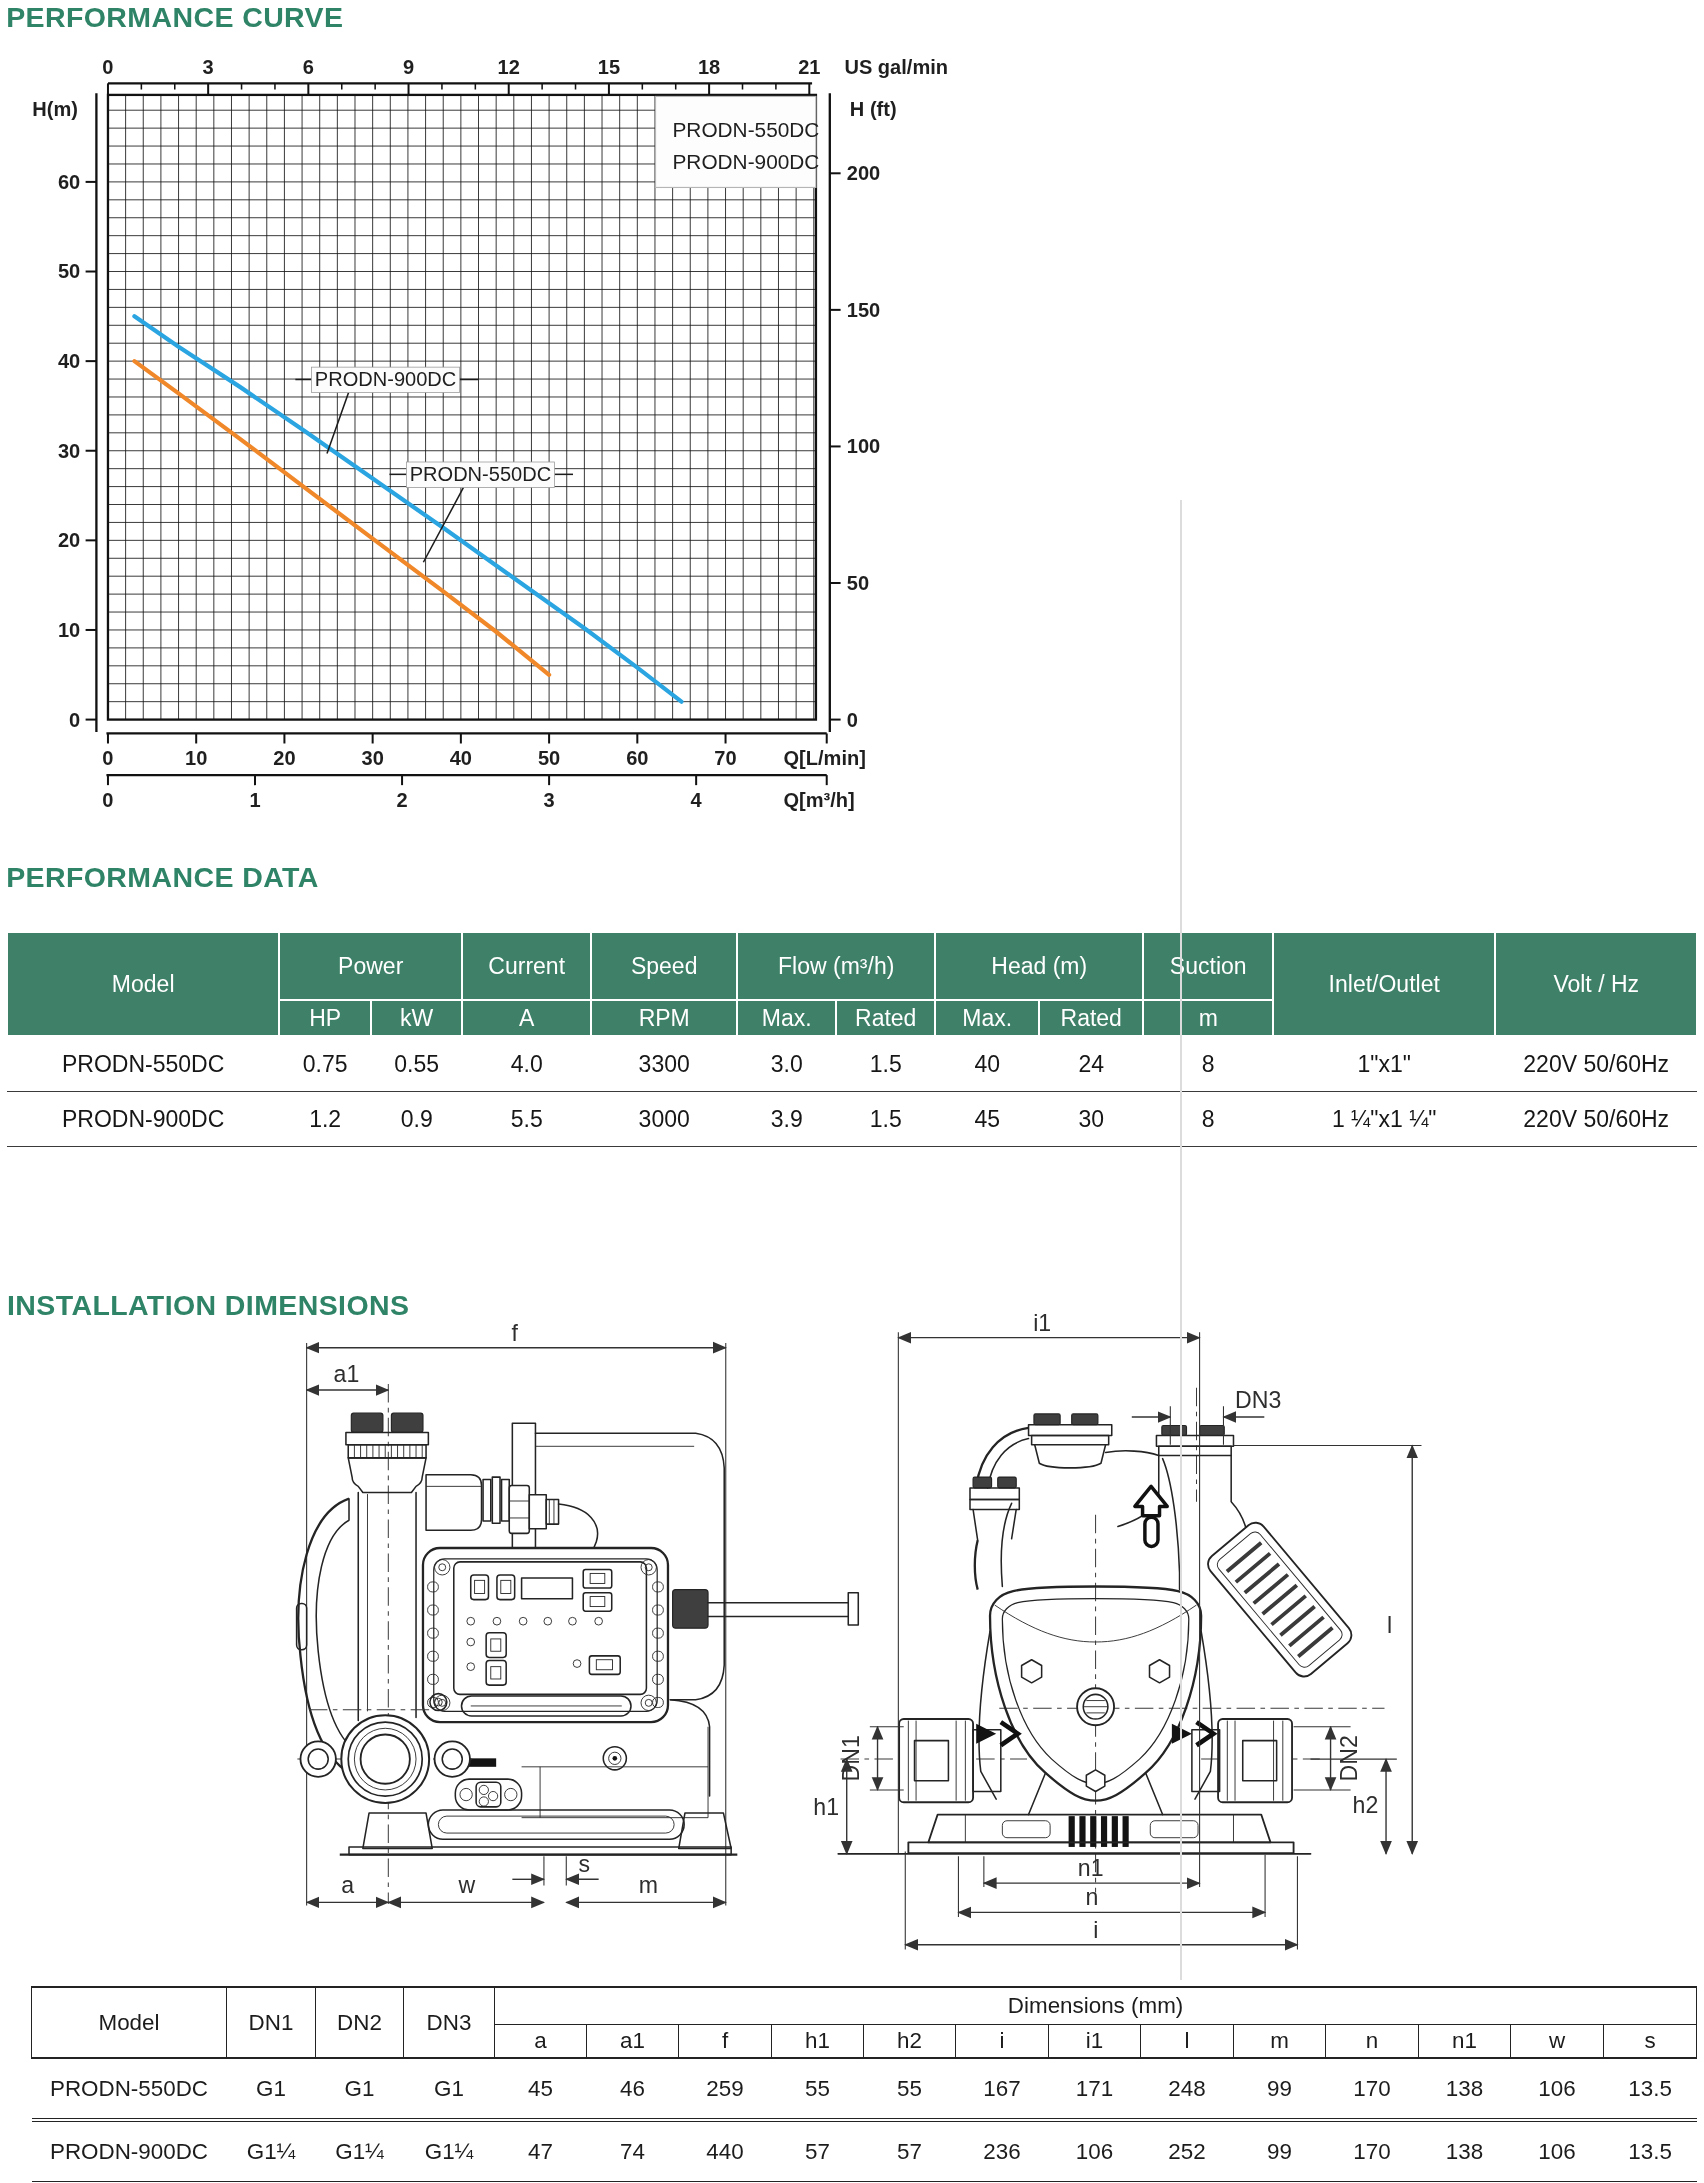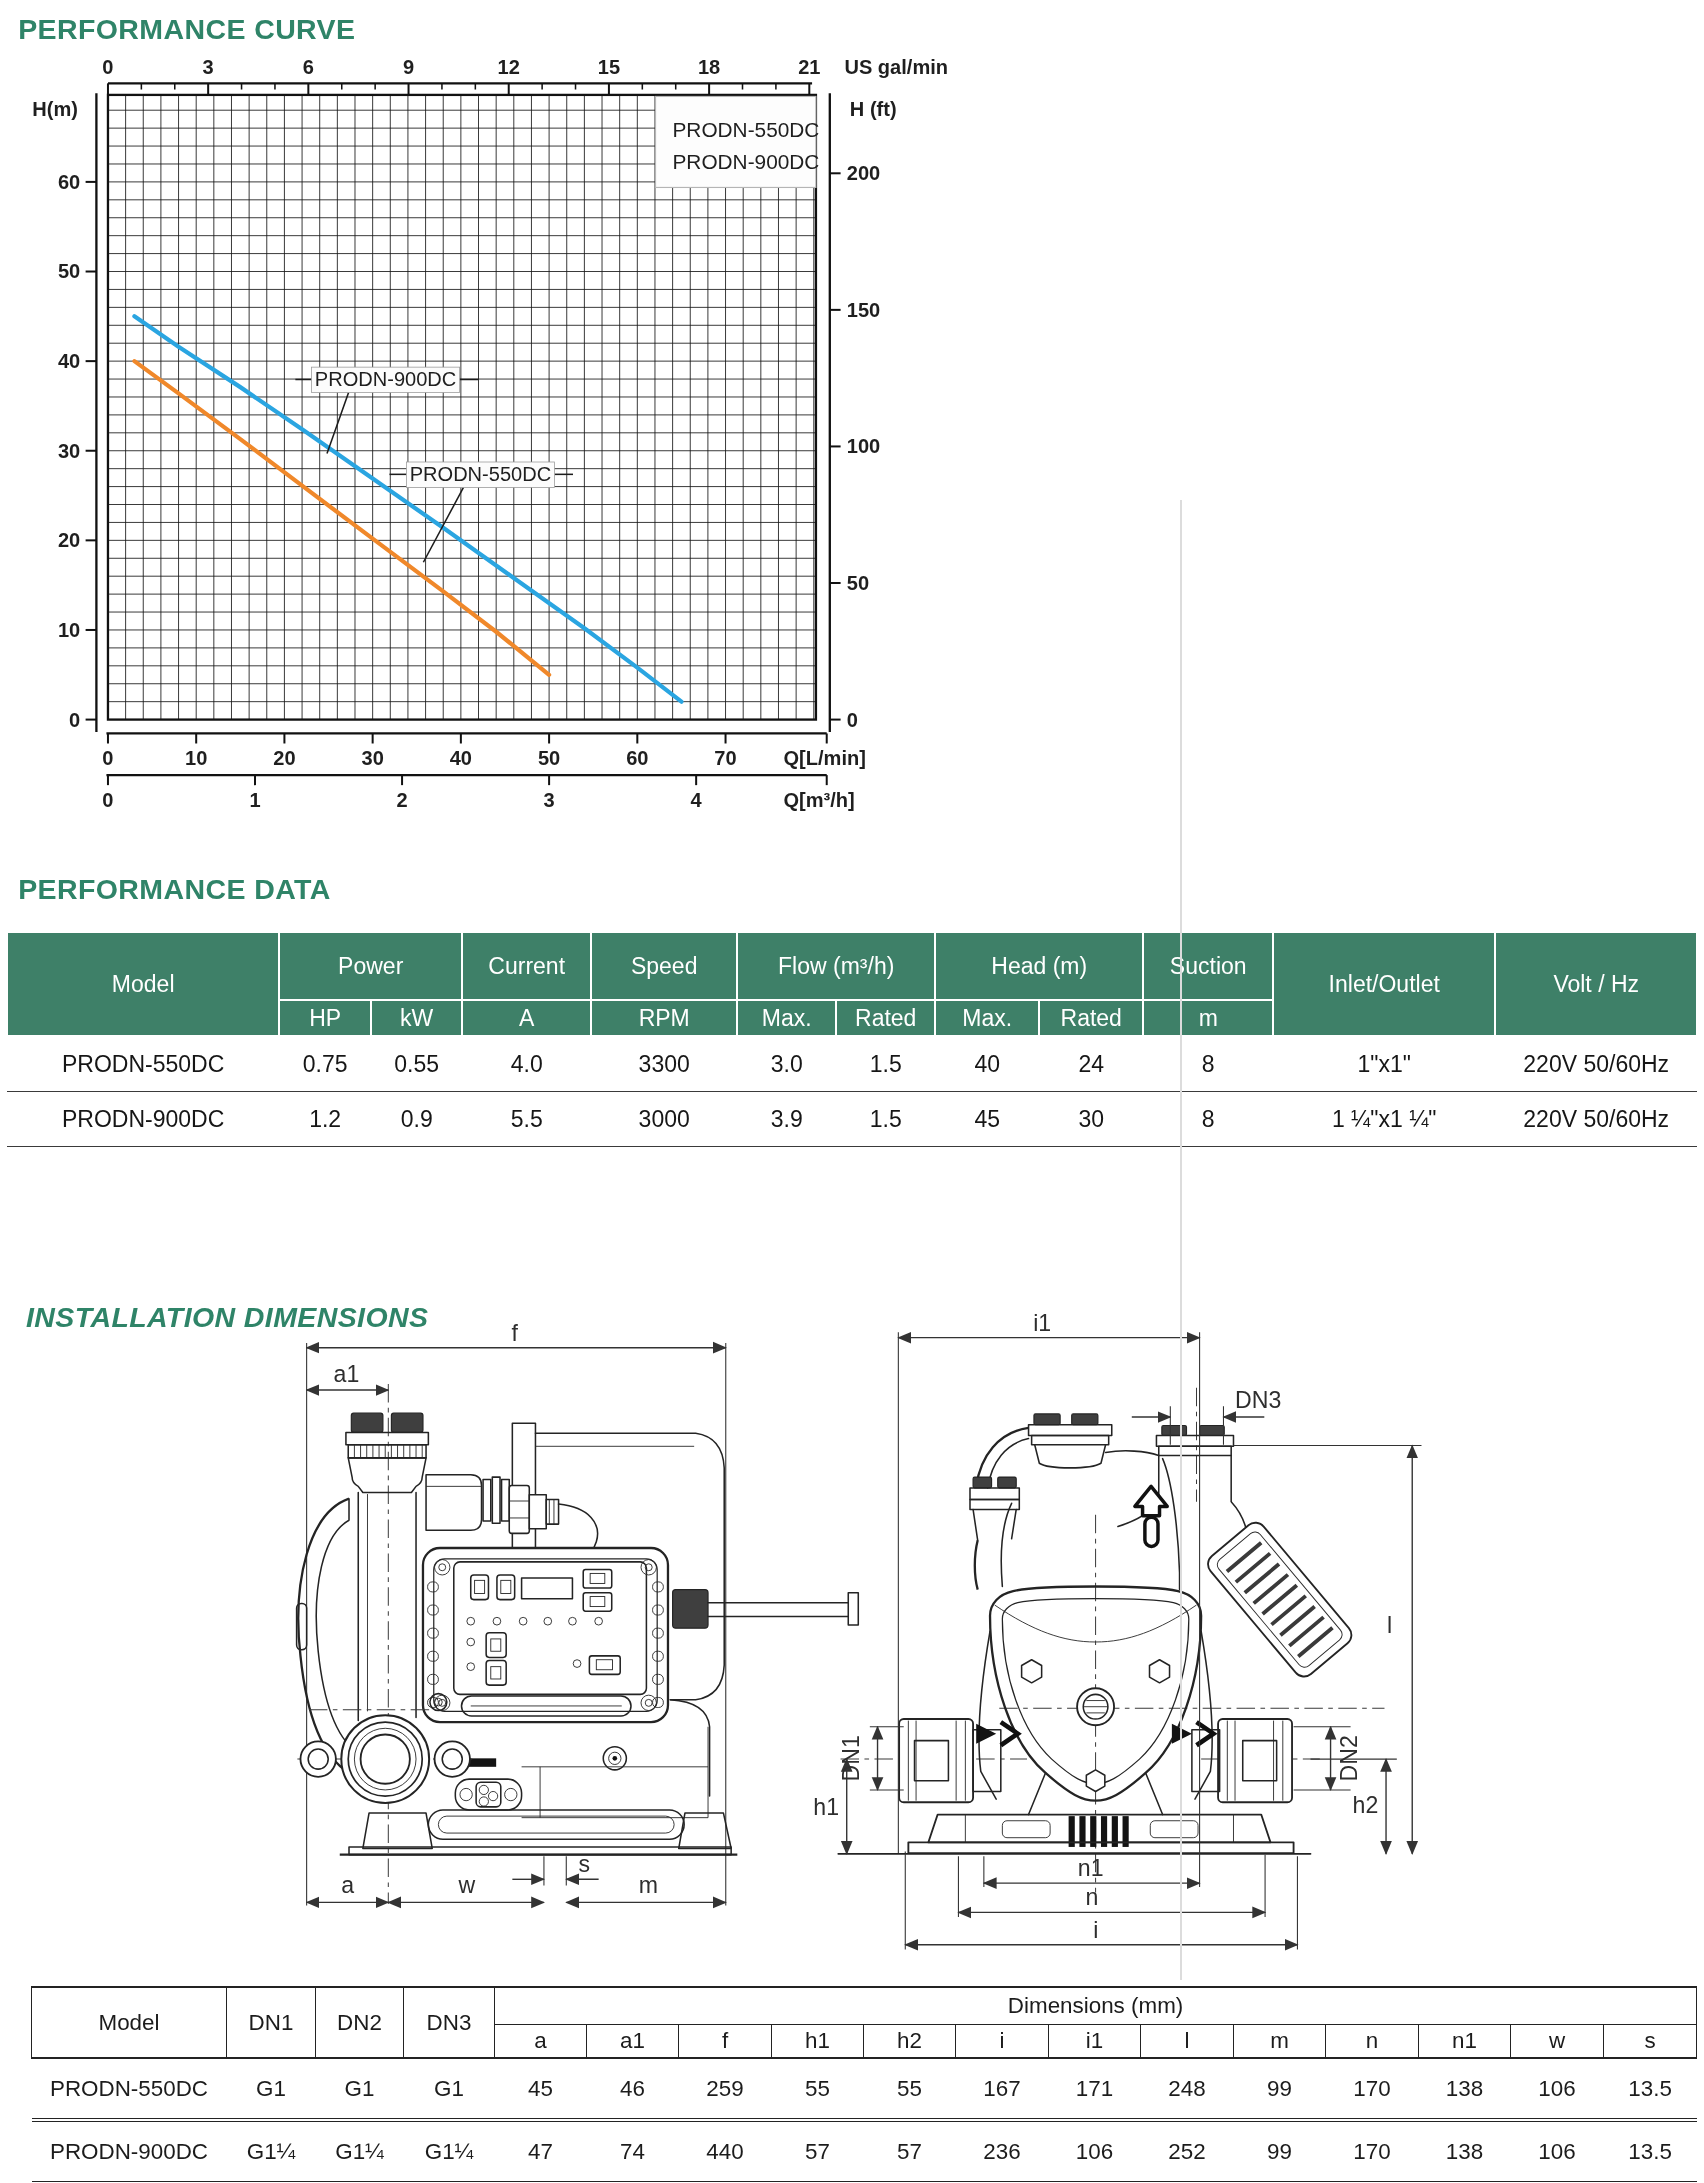--- a/index.html
+++ b/index.html
@@ -1,18 +1,18 @@
 <!DOCTYPE html>
 <html style="font-size:12.3px"><head>
 <meta charset="utf-8">
 <style>
   html,body{margin:0;padding:0;background:#fff;}
   .page{position:relative;width:1705px;height:2183px;background:#fff;overflow:hidden;
         font-family:"Liberation Sans",sans-serif;color:#1a1a1a;}
-  .h-green{position:absolute;margin:12px;font-weight:800;color:#2f8468;letter-spacing:0.4px;font-size:28.5px;line-height:1;}
+  .h-green{position:absolute;margin:0;font-weight:800;color:#2f8468;letter-spacing:0.4px;font-size:28.5px;line-height:1;}
   #chart-svg{position:absolute;left:0;top:0;}
   #draw-svg{position:absolute;left:0;top:1303px;}
   svg{font-family:"Liberation Sans",sans-serif;}
   svg text{fill:#1f1f1f;}
   .artifact{position:absolute;left:1180px;top:500px;width:1.5px;height:1480px;background:#dcdcdc;}
 
   
   .perf-table{position:absolute;left:6.2px;top:931px;width:1690px;border-collapse:collapse;
               table-layout:fixed;font-size:23px;}
   .perf-table th{background:#3e8068;color:#fff;font-weight:400;border:2.3px solid #fff;
@@ -320,21 +320,21 @@
         <td>1.5</td>
         <td>45</td>
         <td>30</td>
         <td>8</td>
         <td>1 ¼"x1 ¼"</td>
         <td>220V 50/60Hz</td>
       </tr>
     </tbody>
   </table>
 
-  <h2 class="h-green" style="left:14px;top:1291px;font-style:italic;">INSTALLATION DIMENSIONS</h2>
+  <h2 class="h-green" style="left:7px;top:1291px;">INSTALLATION DIMENSIONS</h2>
 
   <svg id="draw-svg" width="1705" height="678" viewBox="0 1690 2211 880">
     <defs>
       <marker id="ar" viewBox="0 0 10 10" refX="9.2" refY="5" markerWidth="10" markerHeight="10" orient="auto-start-reverse">
           <path d="M0,0.8 L10,5 L0,9.2 Z" fill="#333"></path>
         </marker>
     </defs>
 
     <g>
 

